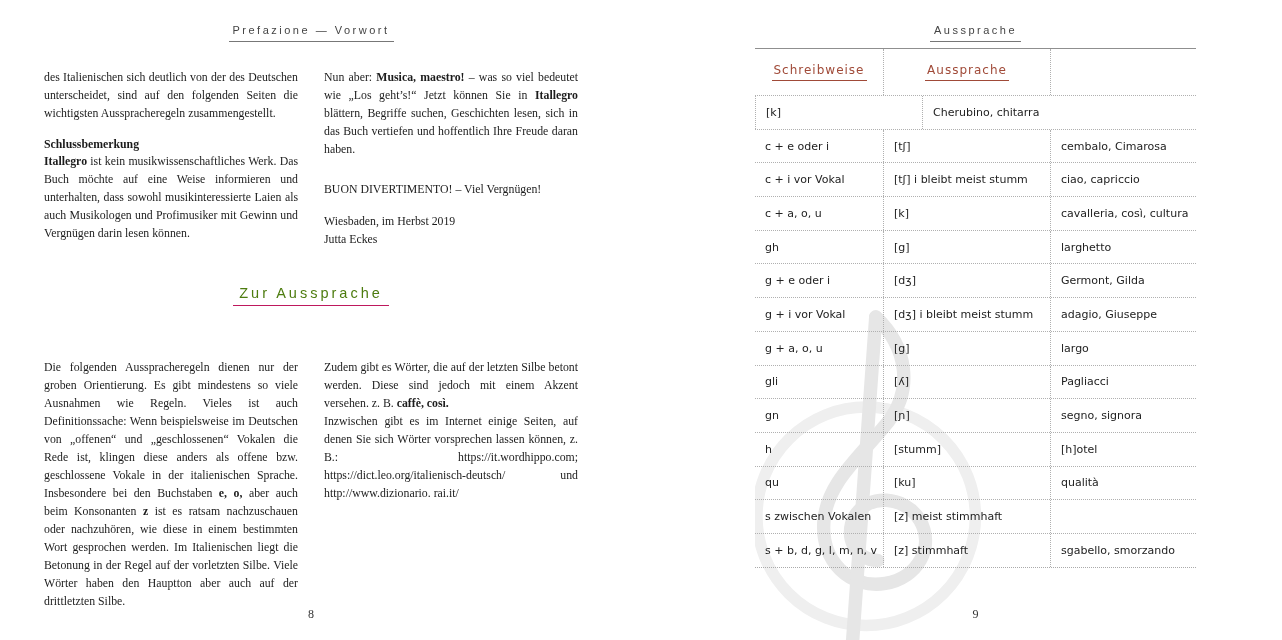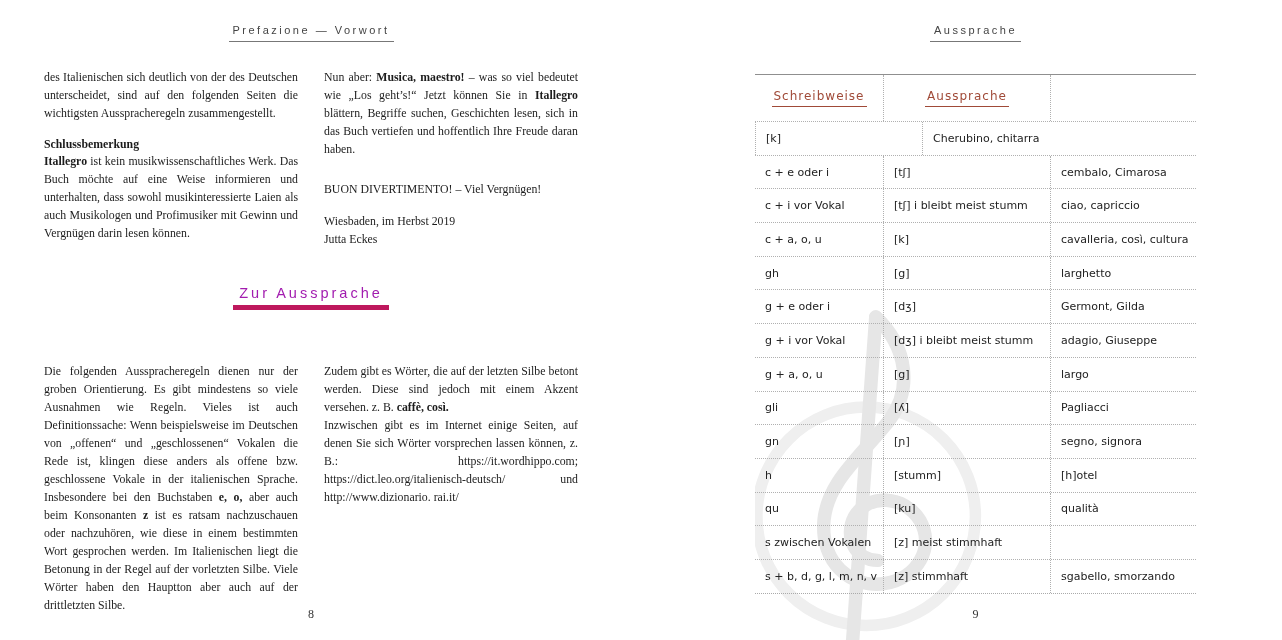--- a/index.html
+++ b/index.html
@@ -48,41 +48,41 @@
   .para.gap-top-lg { margin-top: 22px; }
   .para.gap-top-md { margin-top: 14px; }
   .para.no-justify { text-align: left; }
 
   .section-heading-wrap { text-align: center; margin-top: 0; }
   .section-heading {
     display: inline-block;
     font-family: "Liberation Sans", sans-serif;
     font-size: 14.5px;
     letter-spacing: 3px;
-    color: #a21caf;
-    border-bottom: 5px solid #be185d;
+    color: #4d7c0f;
+    border-bottom: 1px solid #be185d;
     padding: 0 6px 4px 6px;
   }
   .bottom-cols { margin-top: 52px; }
 
   .page-number {
     position: absolute;
     bottom: 18px; left: 0;
     width: 100%;
     text-align: center;
     font-size: 12px;
     color: #333;
   }
 
   
   .watermark { position: absolute; left: 0px; top: 290px; z-index: 0; }
 
   .ptable {
     position: relative; z-index: 1;
-    margin-top: 28px;
+    margin-top: 2px;
     border-top: 1px solid #8f8f8f;
     border-bottom: 1px dotted #aaa;
     font-family: "DejaVu Sans", "Liberation Sans", sans-serif;
   }
   .thead {
     display: flex;
     height: 46px;
     align-items: center;
     border-bottom: 1px dotted #b0b0b0;
   }

